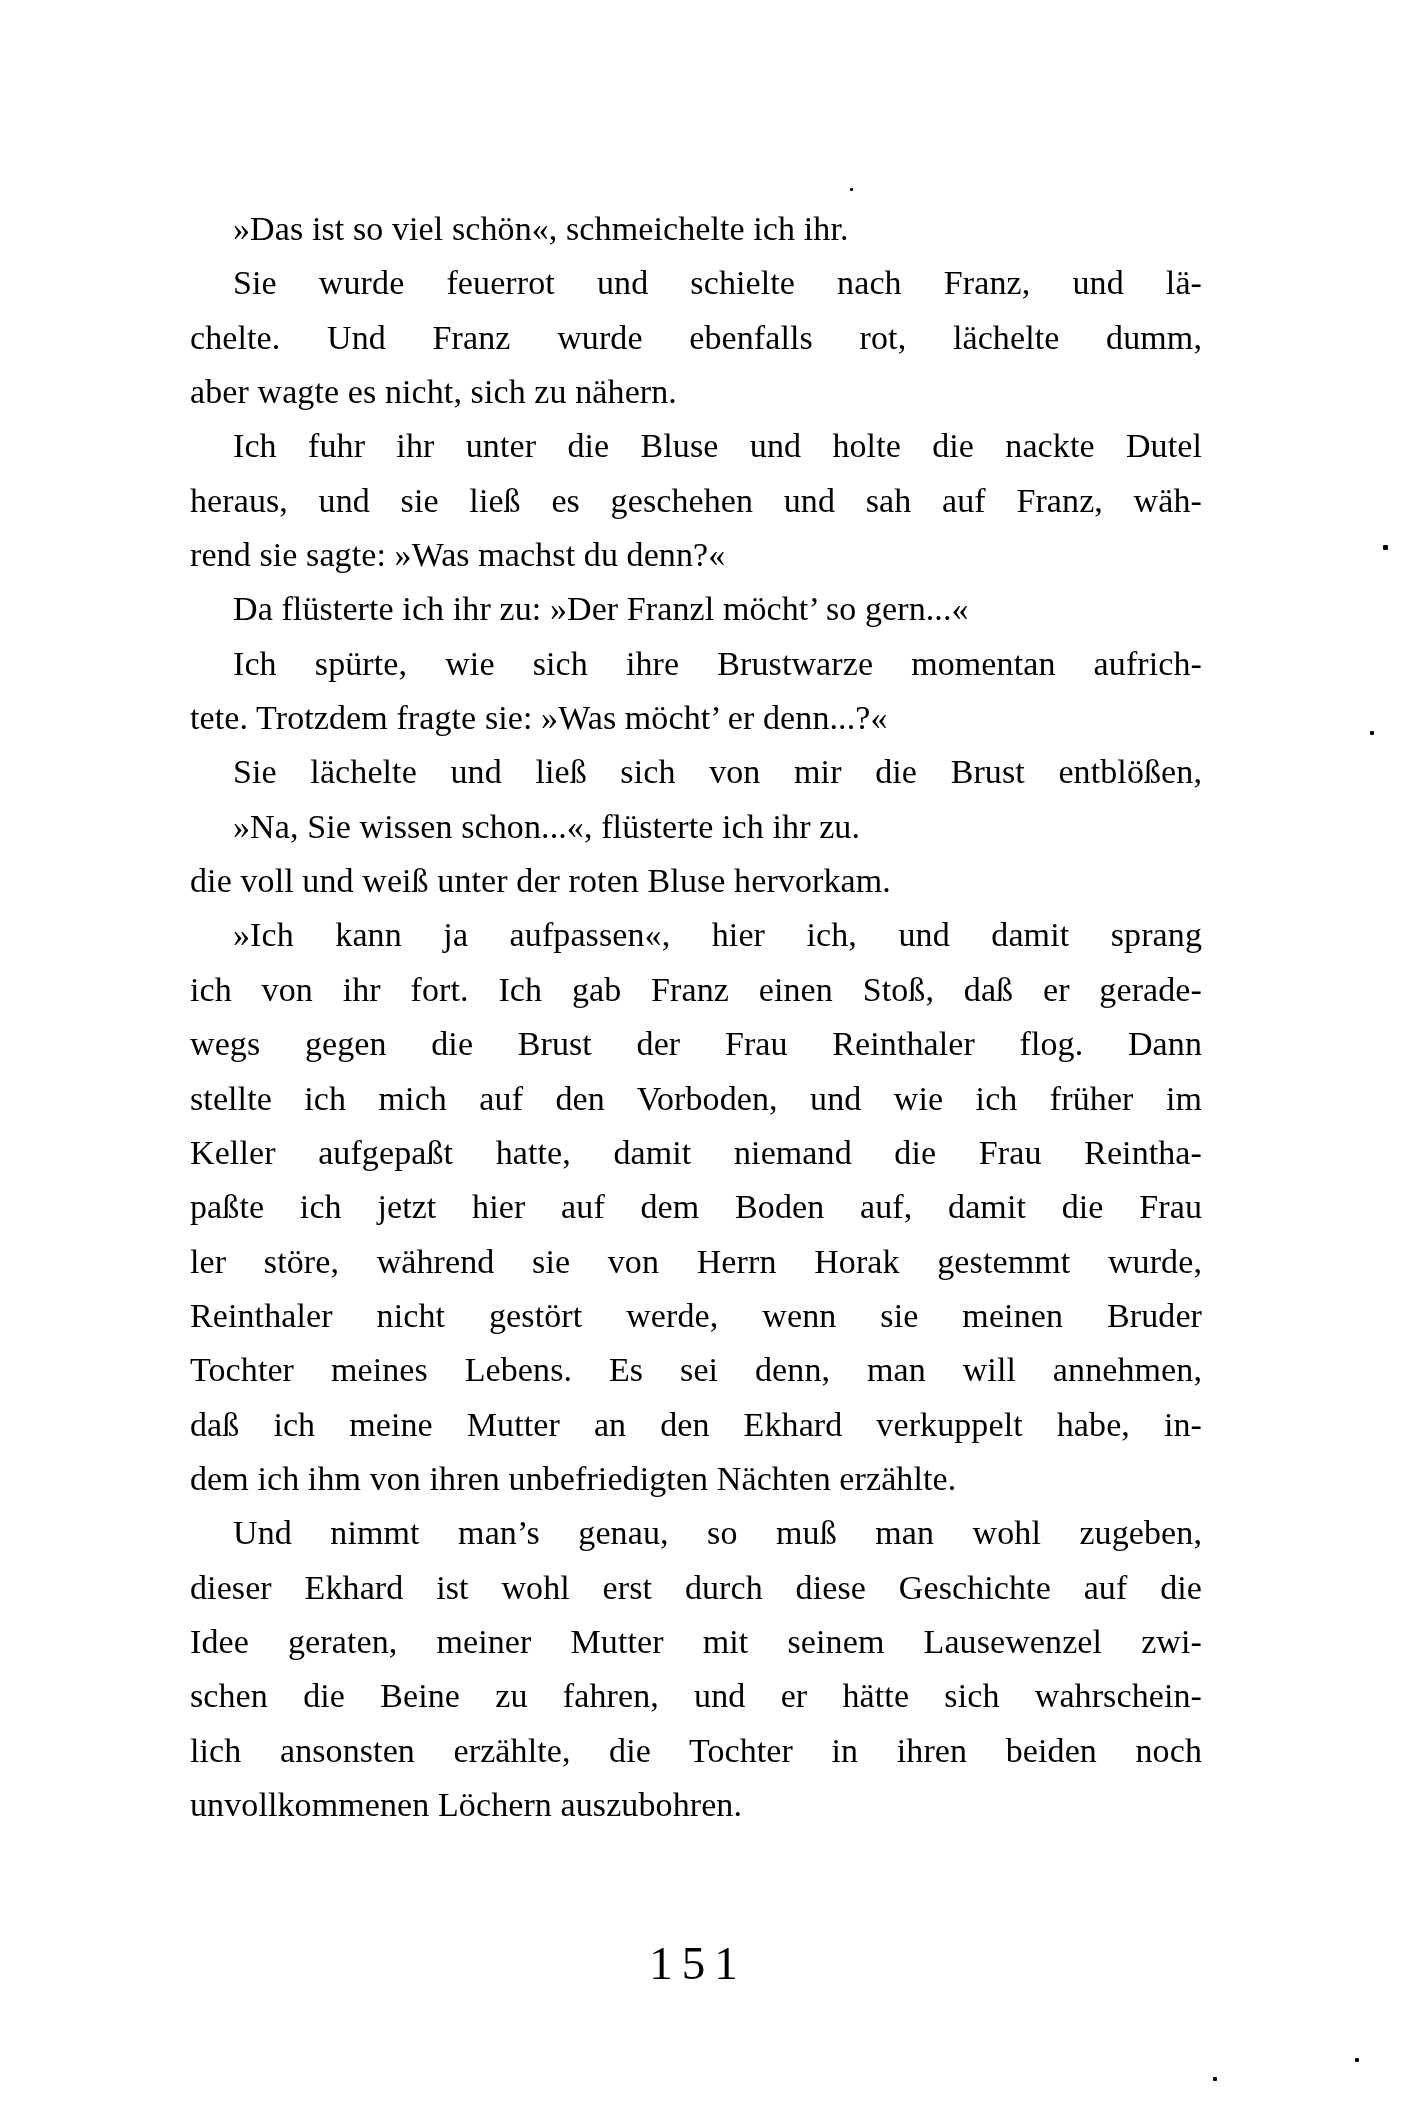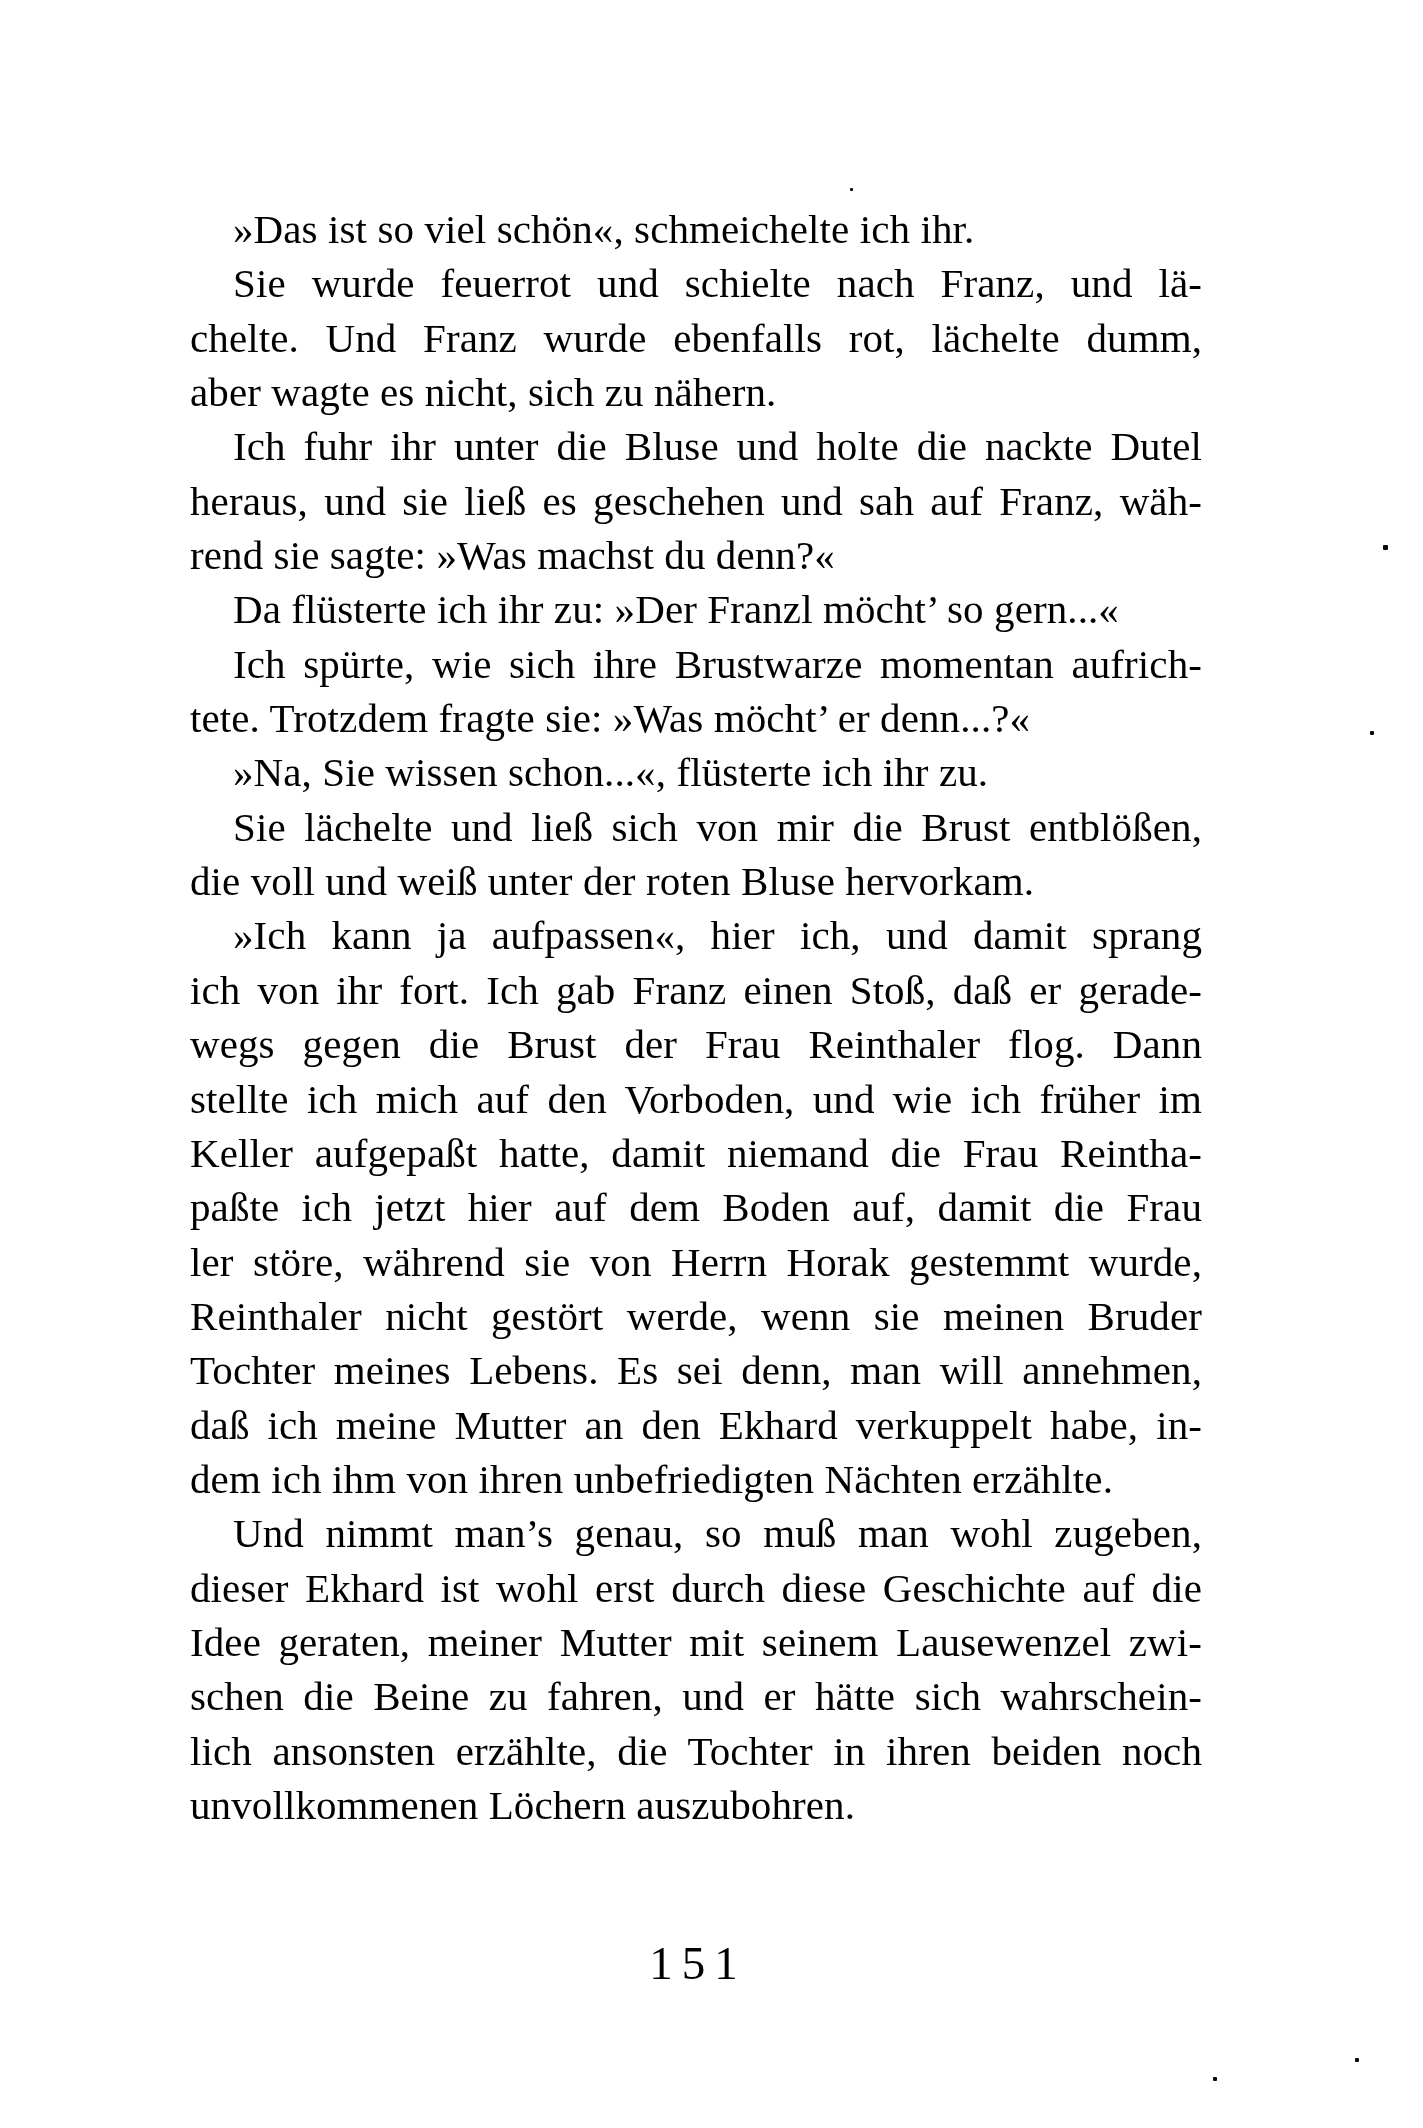--- a/index.html
+++ b/index.html
@@ -19,21 +19,21 @@
     inset: 0;
     background: #ffffff;
   }
   .text-block {
     position: absolute;
     left: 190px;
     top: 202px;
     width: 1012px;
   }
   .line {
-    font-size: 41px;
+    font-size: 34px;
     line-height: 54.35px;
     color: #000000;
     text-align: justify;
     text-align-last: justify;
     white-space: normal;
     letter-spacing: 0.1px;
   }
   .line.indent {
     text-indent: 43px;
   }
@@ -65,22 +65,22 @@
       <div class="line indent end">»Das ist so viel schön«, schmeichelte ich ihr.</div>
       <div class="line indent">Sie wurde feuerrot und schielte nach Franz, und lä-</div>
       <div class="line">chelte. Und Franz wurde ebenfalls rot, lächelte dumm,</div>
       <div class="line end">aber wagte es nicht, sich zu nähern.</div>
       <div class="line indent">Ich fuhr ihr unter die Bluse und holte die nackte Dutel</div>
       <div class="line">heraus, und sie ließ es geschehen und sah auf Franz, wäh-</div>
       <div class="line end">rend sie sagte: »Was machst du denn?«</div>
       <div class="line indent end">Da flüsterte ich ihr zu: »Der Franzl möcht’ so gern...«</div>
       <div class="line indent">Ich spürte, wie sich ihre Brustwarze momentan aufrich-</div>
       <div class="line end">tete. Trotzdem fragte sie: »Was möcht’ er denn...?«</div>
+      <div class="line indent">Sie lächelte und ließ sich von mir die Brust entblößen,</div>
       <div class="line indent end">»Na, Sie wissen schon...«, flüsterte ich ihr zu.</div>
-      <div class="line indent">Sie lächelte und ließ sich von mir die Brust entblößen,</div>
       <div class="line end">die voll und weiß unter der roten Bluse hervorkam.</div>
       <div class="line indent">»Ich kann ja aufpassen«, hier ich, und damit sprang</div>
       <div class="line">ich von ihr fort. Ich gab Franz einen Stoß, daß er gerade-</div>
       <div class="line">wegs gegen die Brust der Frau Reinthaler flog. Dann</div>
       <div class="line">stellte ich mich auf den Vorboden, und wie ich früher im</div>
       <div class="line">Keller aufgepaßt hatte, damit niemand die Frau Reintha-</div>
       <div class="line">paßte ich jetzt hier auf dem Boden auf, damit die Frau</div>
       <div class="line">ler störe, während sie von Herrn Horak gestemmt wurde,</div>
       <div class="line">Reinthaler nicht gestört werde, wenn sie meinen Bruder</div>
       <div class="line">Tochter meines Lebens. Es sei denn, man will annehmen,</div>

